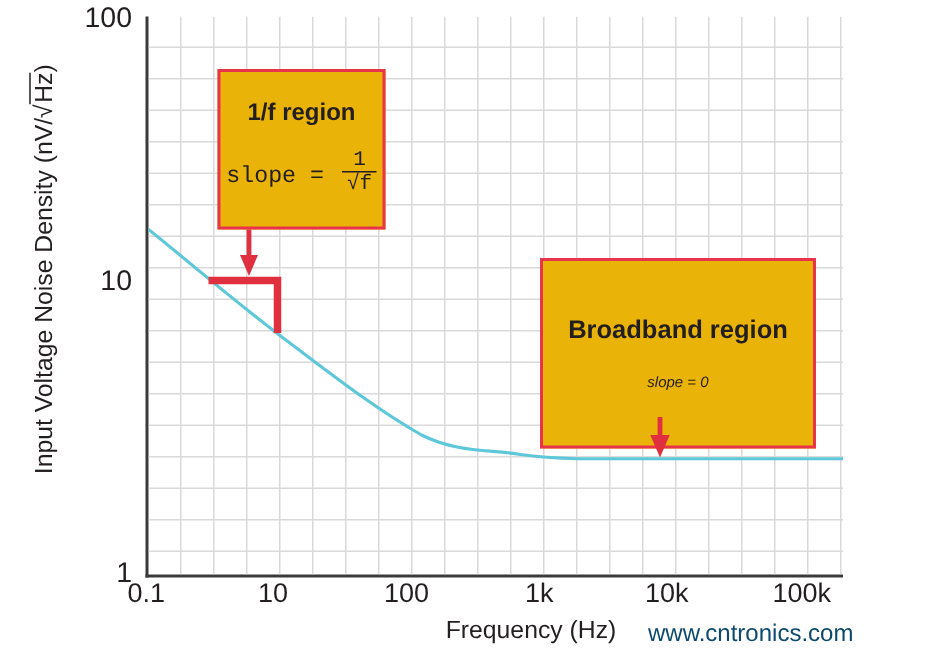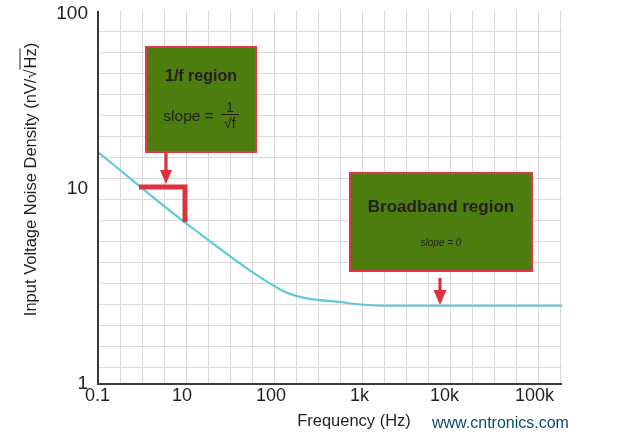--- a/index.html
+++ b/index.html
@@ -88,21 +88,21 @@
   }
   .sqrt-over {
     border-top: 1.3px solid #231f20;
     padding-left: 1px;
   }
 
   
   .callout {
     position: absolute;
     border: 2.5px solid #e8344a;
-    background: #4d7c0f;
+    background: #eab308;
     box-sizing: border-box;
     display: flex;
     flex-direction: column;
     align-items: center;
     justify-content: center;
   }
   .callout-title {
     font-weight: bold;
     color: #231f20;
     text-align: center;
@@ -112,27 +112,27 @@
     text-align: center;
   }
 
   #callout-1f {
     left: 145px;
     top: 46px;
     width: 112px;
     height: 107px;
   }
   #callout-1f .callout-title { font-size: 16px; margin-bottom: 17px; }
-  #callout-1f .callout-sub   { font-size: 15.5px; }
+  #callout-1f .callout-sub   { font-size: 15.5px; font-family: Liberation Mono, monospace; }
 
   #callout-broadband {
-    left: 349px;
+    left: 360px;
     top: 172px;
     width: 184px;
-    height: 100px;
+    height: 127px;
   }
   #callout-broadband .callout-title { font-size: 17px; margin-bottom: 20px; }
   #callout-broadband .callout-sub   { font-size: 10px; font-style: italic; }
 
   
   .frac {
     display: inline-flex;
     flex-direction: column;
     align-items: center;
     vertical-align: middle;

